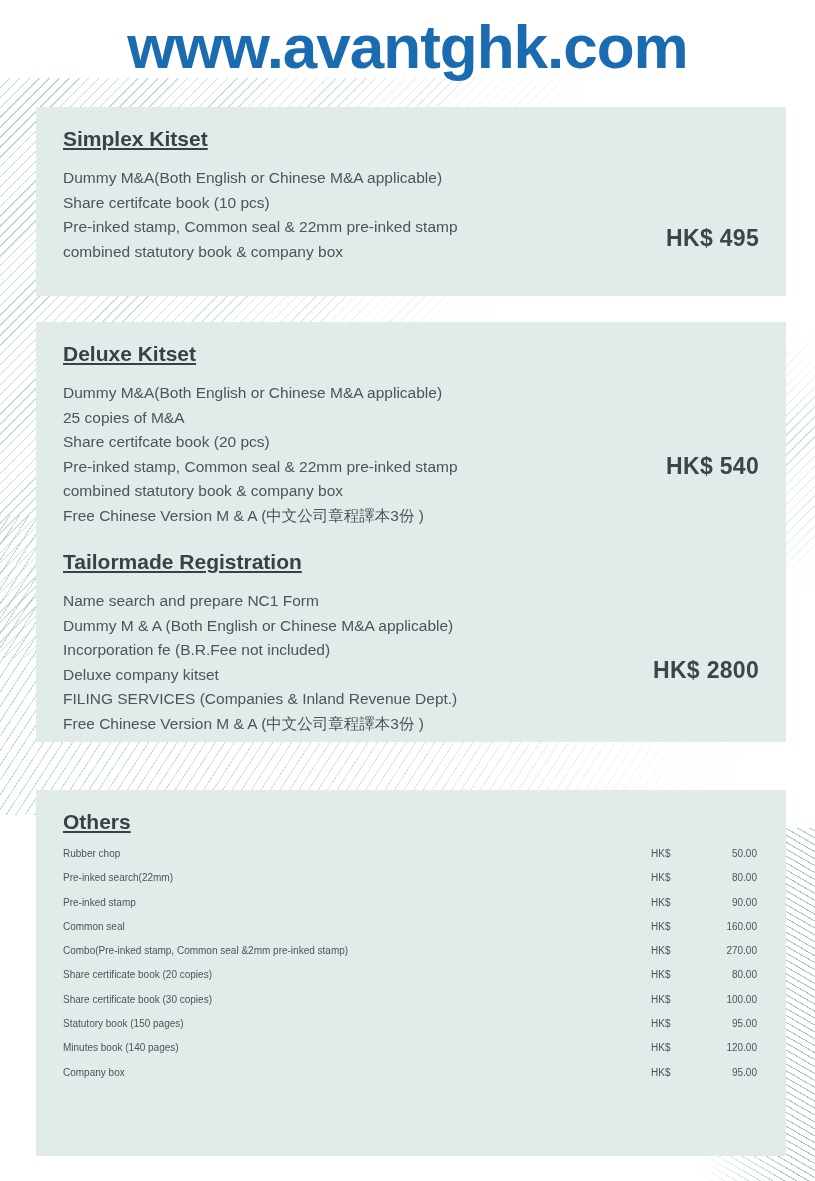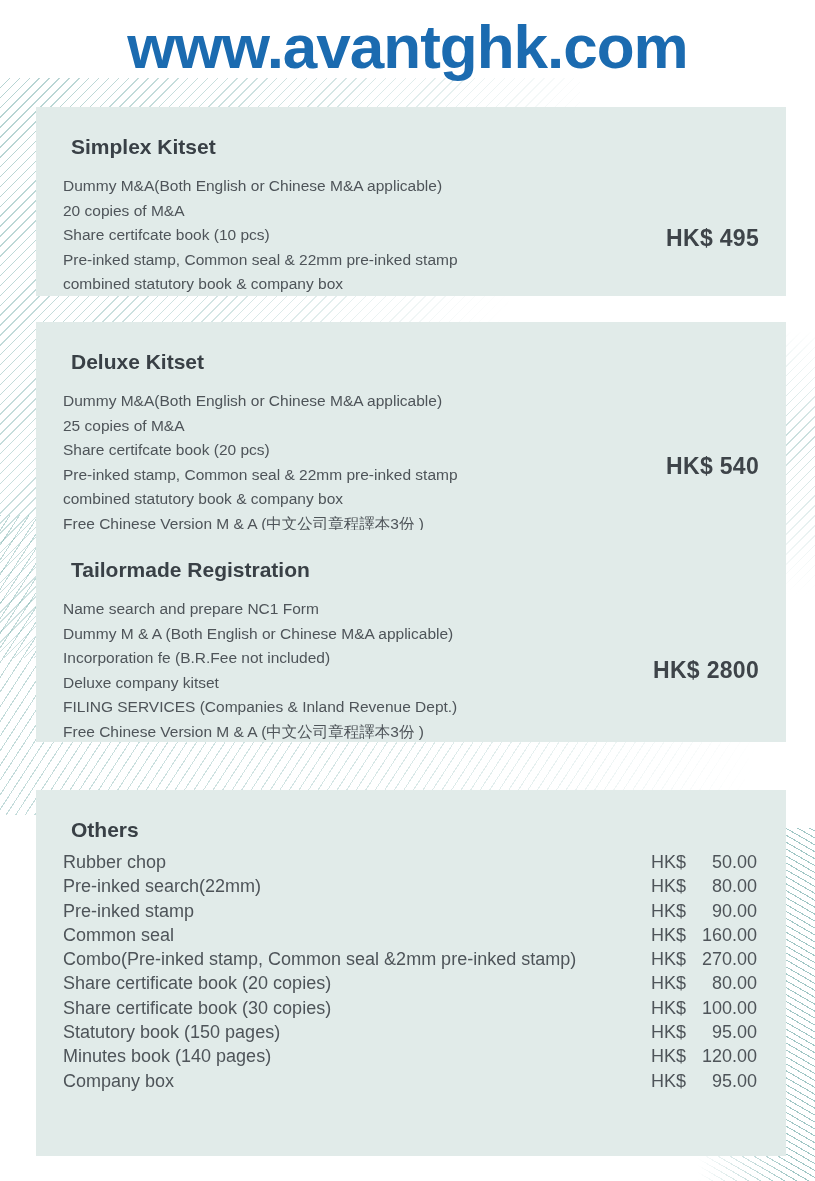--- a/index.html
+++ b/index.html
@@ -54,23 +54,24 @@
     position: absolute; z-index: 1;
     left: 36px; width: 750px;
     background: #e1ebe9;
   }
   .p1 { top: 107px; height: 189px; }
   .p2 { top: 322px; height: 233px; }
   .p3 { top: 530px; height: 212px; }
   .p4 { top: 790px; height: 366px; }
 
   .panel h2 {
-    margin: 8px; padding: 20px 27px 0 27px;
+    margin: 0; padding: 20px 27px 0 27px;
     font-size: 21px; font-weight: 700;
     color: #394046;
+    text-decoration: underline;
   }
   .items {
     list-style: none;
     margin: 15px 0 0 0; padding: 0 27px;
     font-size: 15.5px; line-height: 24.5px;
     color: #4e5459;
   }
   .price {
     position: absolute; right: 27px;
     font-size: 23px; font-weight: 700;
@@ -78,42 +79,41 @@
     letter-spacing: 0.3px;
   }
   .p1 .price { top: 118px; }
   .p2 .price { top: 131px; }
   .p3 .price { top: 127px; }
 
   
   .rows { margin-top: 8px; padding: 0 29px 0 27px; }
   .row {
     display: flex;
-    font-size: 18px; line-height: 24.3px;
+    font-size: 10px; line-height: 24.3px;
     color: #4e5459;
   }
   .row .item { flex: 1; }
   .row .cur  { width: 42px; }
   .row .amt  { width: 64px; text-align: right; }
 </style>
 </head>
 <body>
 
 <div class="deco deco-a"></div>
 <div class="deco deco-b"></div>
 <div class="deco deco-c"></div>
 <div class="deco deco-d"></div>
 
 <div class="site-header">www.avantghk.com</div>
 
 <section class="panel p1">
   <h2>Simplex Kitset</h2>
   <ul class="items">
     <li>Dummy M&amp;A(Both English or Chinese M&amp;A applicable)</li>
-    <li>20 copies of M&amp;A</li>
     <li>Share certifcate book (10 pcs)</li>
     <li>Pre-inked stamp, Common seal &amp; 22mm pre-inked stamp</li>
     <li>combined statutory book &amp; company box</li>
   </ul>
   <div class="price">HK$ 495</div>
 </section>
 
 <section class="panel p2">
   <h2>Deluxe Kitset</h2>
   <ul class="items">

